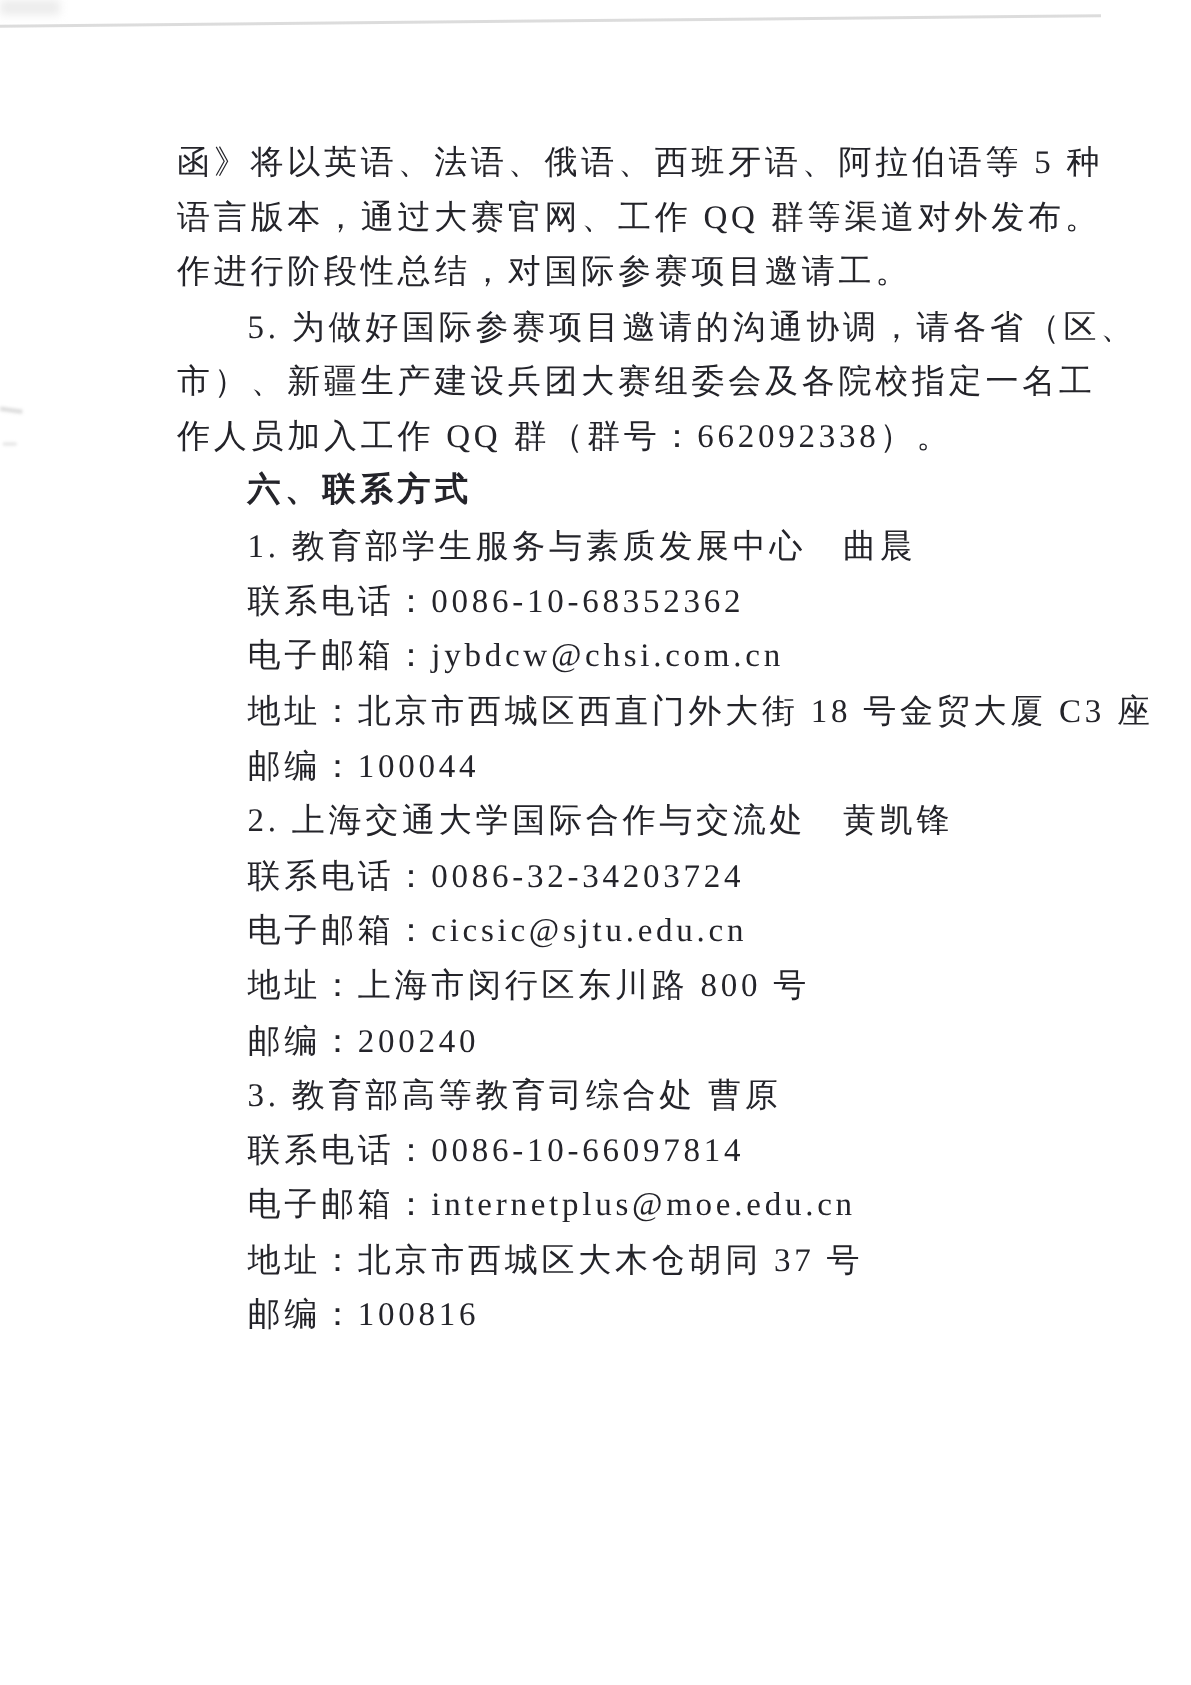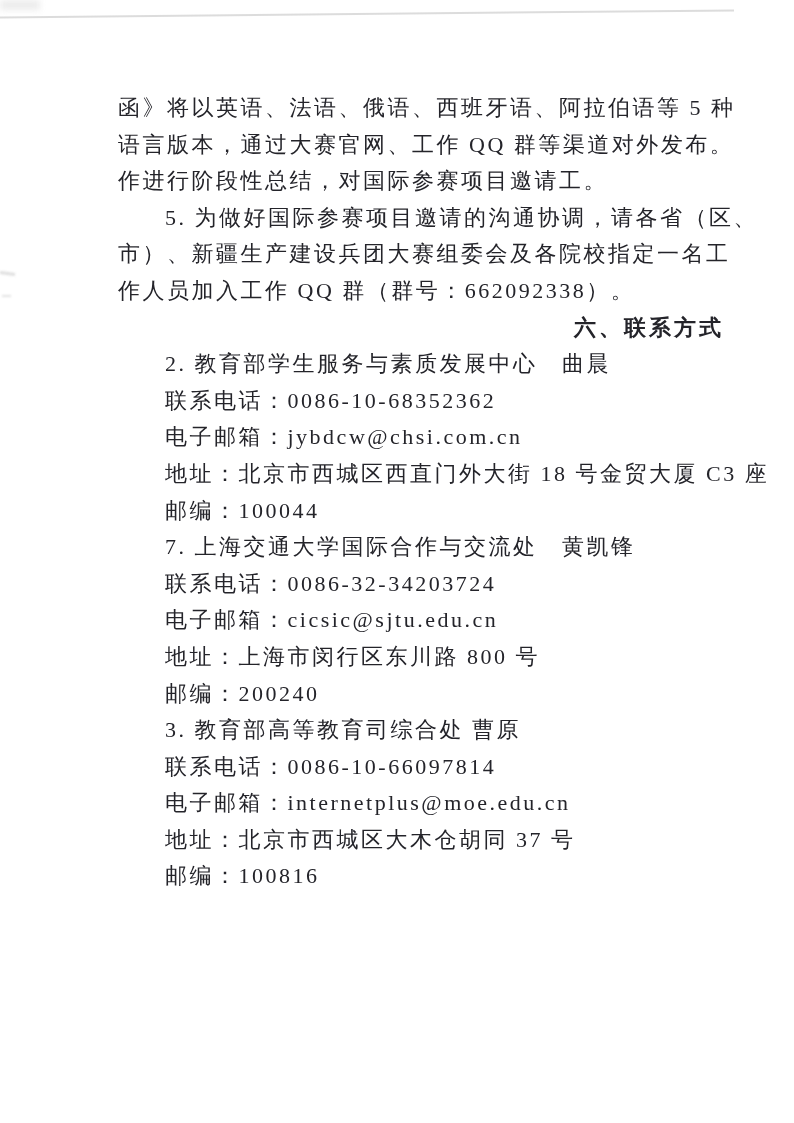--- a/index.html
+++ b/index.html
@@ -66,24 +66,23 @@
     height: 36.6px;
     line-height: 36.6px;
     font-size: 22px;
     letter-spacing: 2.5px;
     white-space: nowrap;
   }
   .line.indent {
     padding-left: 47px;
   }
   .line.bold {
-    font-family: Liberation Serif, serif;
+    font-family: Liberation Mono, monospace;
     font-weight: bold;
     letter-spacing: 3px;
-    text-align: right;
   }
   .page-number {
     position: absolute;
     left: 0;
     top: 1032px;
     width: 794px;
     text-align: center;
     font-size: 15px;
     letter-spacing: 0;
     color: #2a2a2e;
@@ -99,26 +98,26 @@
   <div class="edge-mark-2"></div>
 
   <div class="content">
       <div class="line">函》将以英语、法语、俄语、西班牙语、阿拉伯语等 5 种</div>
       <div class="line">语言版本，通过大赛官网、工作 QQ 群等渠道对外发布。</div>
       <div class="line">作进行阶段性总结，对国际参赛项目邀请工。</div>
       <div class="line indent">5. 为做好国际参赛项目邀请的沟通协调，请各省（区、</div>
       <div class="line">市）、新疆生产建设兵团大赛组委会及各院校指定一名工</div>
       <div class="line">作人员加入工作 QQ 群（群号：662092338）。</div>
       <div class="line indent bold">六、联系方式</div>
-      <div class="line indent">2. 教育部学生服务与素质发展中心　曲晨</div>
+      <div class="line indent">1. 教育部学生服务与素质发展中心　曲晨</div>
       <div class="line indent">联系电话：0086-10-68352362</div>
       <div class="line indent">电子邮箱：jybdcw@chsi.com.cn</div>
       <div class="line indent">地址：北京市西城区西直门外大街 18 号金贸大厦 C3 座</div>
       <div class="line indent">邮编：100044</div>
-      <div class="line indent">7. 上海交通大学国际合作与交流处　黄凯锋</div>
+      <div class="line indent">2. 上海交通大学国际合作与交流处　黄凯锋</div>
       <div class="line indent">联系电话：0086-32-34203724</div>
       <div class="line indent">电子邮箱：cicsic@sjtu.edu.cn</div>
       <div class="line indent">地址：上海市闵行区东川路 800 号</div>
       <div class="line indent">邮编：200240</div>
       <div class="line indent">3. 教育部高等教育司综合处 曹原</div>
       <div class="line indent">联系电话：0086-10-66097814</div>
       <div class="line indent">电子邮箱：internetplus@moe.edu.cn</div>
       <div class="line indent">地址：北京市西城区大木仓胡同 37 号</div>
       <div class="line indent">邮编：100816</div>
     </div>

